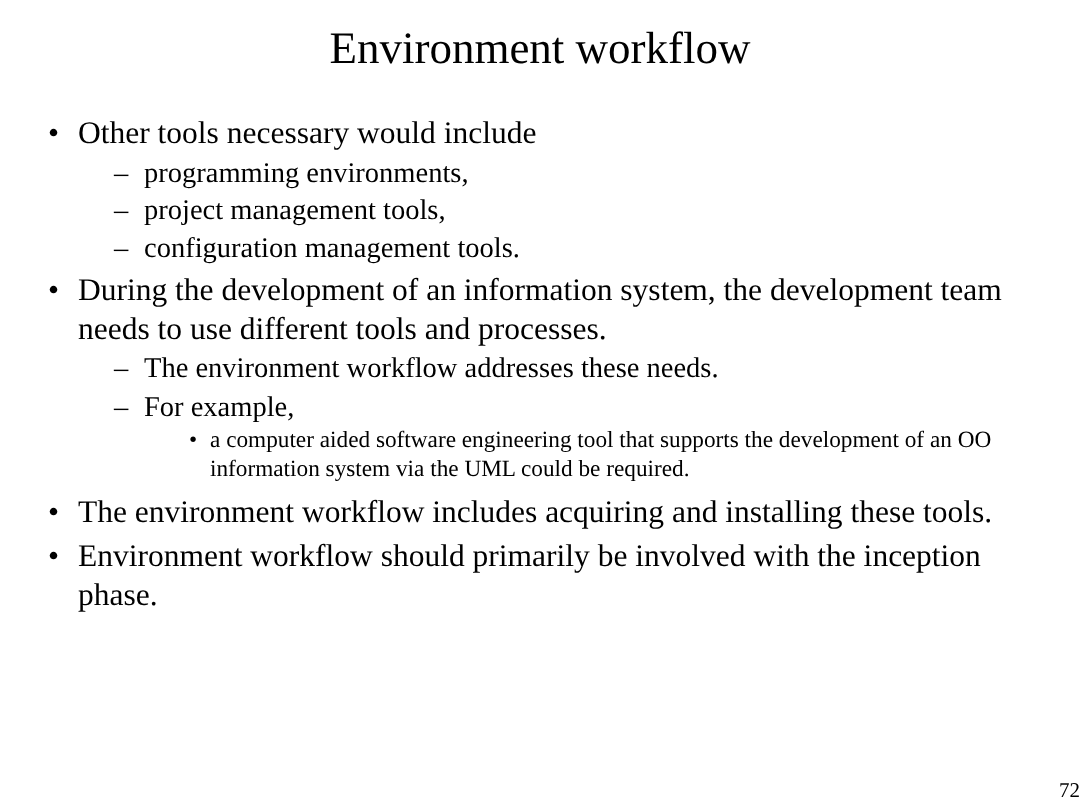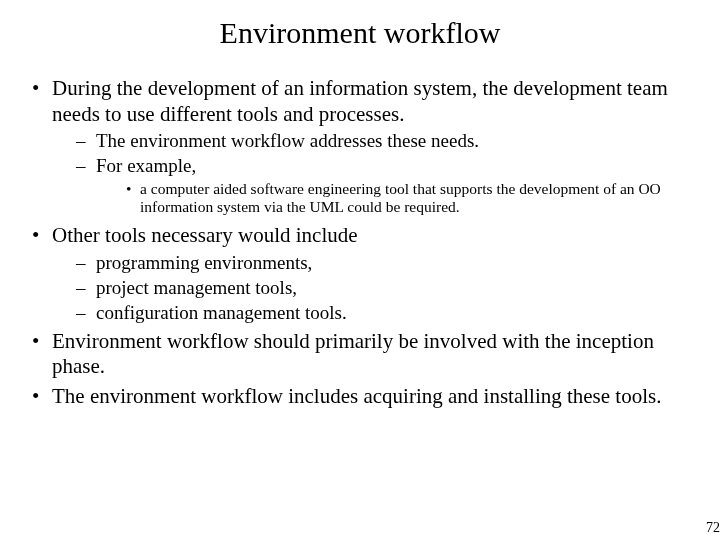--- a/index.html
+++ b/index.html
@@ -93,56 +93,56 @@
 </head>
 <body>
 
 <div class="slide">
   <h1 class="title">Environment workflow</h1>
 
   <div class="body">
     <ul class="lvl1">
 
       <li>
+        <span>Other tools necessary would include</span>
+        <ul class="lvl2">
+          <li>
+            <span>programming environments,</span>
+          </li>
+          <li>
+            <span>project management tools,</span>
+          </li>
+          <li>
+            <span>configuration management tools.</span>
+          </li>
+        </ul>
+      </li>
+
+      <li>
         <span>During the development of an information system, the development team needs to use different tools and processes.</span>
         <ul class="lvl2">
           <li>
             <span>The environment workflow addresses these needs.</span>
           </li>
           <li>
             <span>For example,</span>
             <ul class="lvl3">
               <li>
                 <span>a computer aided software engineering tool that supports the development of an OO information system via the UML could be required.</span>
               </li>
             </ul>
           </li>
         </ul>
       </li>
 
       <li>
-        <span>Other tools necessary would include</span>
-        <ul class="lvl2">
-          <li>
-            <span>programming environments,</span>
-          </li>
-          <li>
-            <span>project management tools,</span>
-          </li>
-          <li>
-            <span>configuration management tools.</span>
-          </li>
-        </ul>
+        <span>The environment workflow includes acquiring and installing these tools.</span>
       </li>
 
       <li>
         <span>Environment workflow should primarily be involved with the inception phase.</span>
-      </li>
-
-      <li>
-        <span>The environment workflow includes acquiring and installing these tools.</span>
       </li>
 
     </ul>
   </div>
 
   <div class="pagenum">72</div>
 </div>
 
 </body></html>

